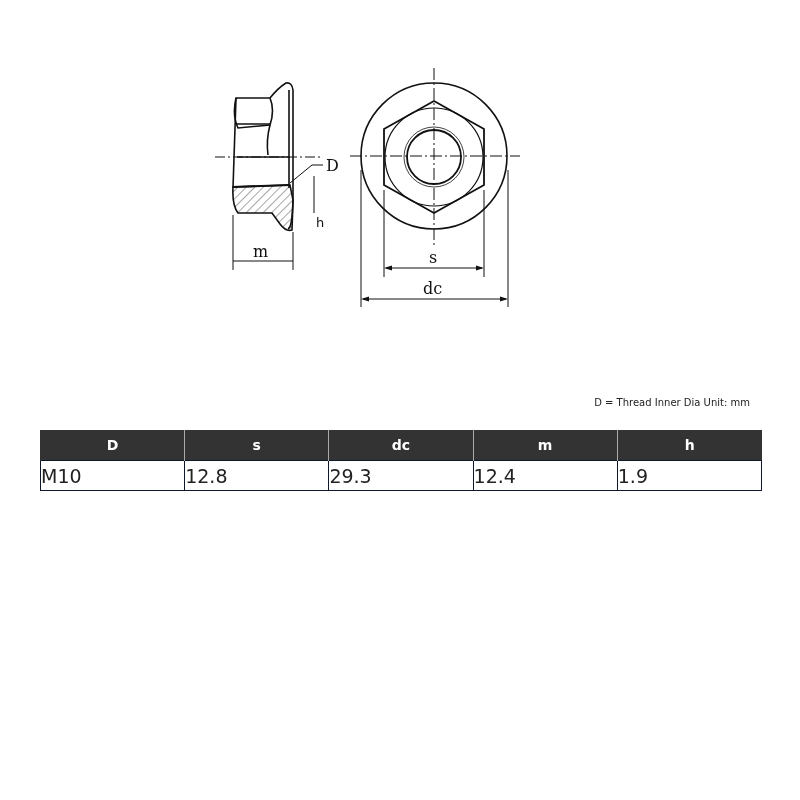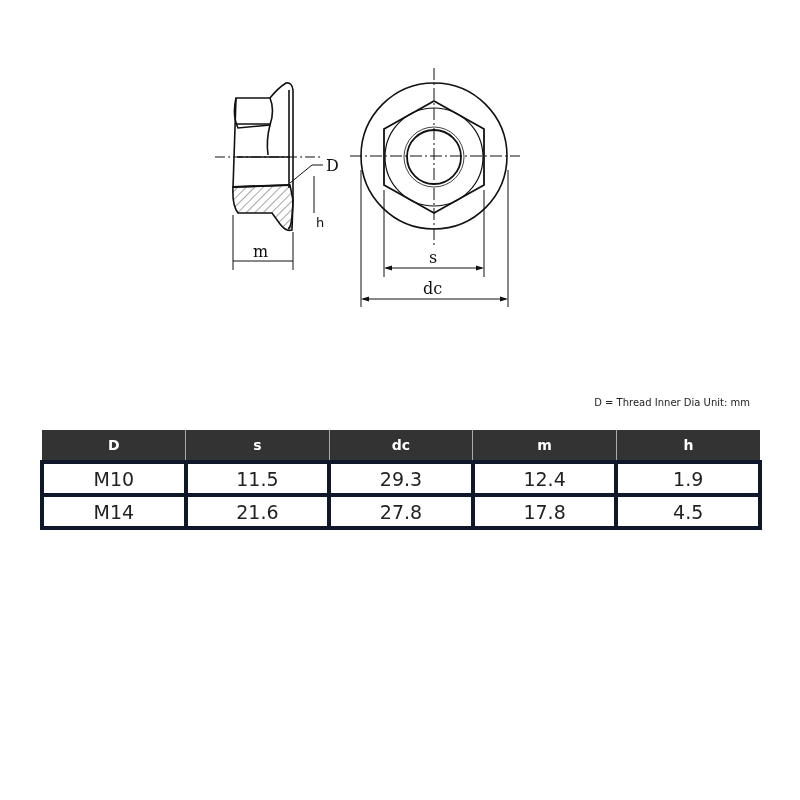--- a/index.html
+++ b/index.html
@@ -2,21 +2,21 @@
 <html><head>
 <meta charset="utf-8">
 <style>
   html, body { margin:0; padding:0; background:#ffffff; }
   body { width:800px; height:800px; position:relative; overflow:hidden; font-family:"DejaVu Sans", sans-serif; color:#222; }
   .drawing { position:absolute; left:0; top:0; width:800px; height:360px; }
   .note { position:absolute; left:480px; top:397px; width:270px; text-align:right; font-size:10px; color:#222; }
   table.spec { position:absolute; left:40px; top:430px; width:722px; border-collapse:collapse; table-layout:fixed; }
   table.spec th { background:#333333; color:#ffffff; font-weight:bold; font-size:14px; height:30px; text-align:center; border-left:1px solid #aaa; padding:0; }
   table.spec th:first-child { border-left:1px solid #333; }
-  table.spec td { height:29px; text-align:center; font-size:19px; border:4px solid #0f172a; padding:0; color:#222; }
+  table.spec td { height:29px; text-align:left; font-size:19px; border:1px solid #0f172a; padding:0; color:#222; }
 </style>
 </head>
 <body>
 
 <svg class="drawing" width="800" height="360" viewBox="0 0 800 360" xmlns="http://www.w3.org/2000/svg">
   <defs>
     <pattern id="hatch" patternUnits="userSpaceOnUse" width="6" height="6" patternTransform="rotate(45)">
       <line x1="0" y1="0" x2="0" y2="6" stroke="#222" stroke-width="0.8"></line>
     </pattern>
   </defs>
@@ -74,26 +74,19 @@
       <th>D</th>
       <th>s</th>
       <th>dc</th>
       <th>m</th>
       <th>h</th>
     </tr>
   </thead>
   <tbody>
     <tr>
         <td>M10</td>
-        <td>11.5</td>
+        <td>12.8</td>
         <td>29.3</td>
         <td>12.4</td>
         <td>1.9</td>
-      </tr>
-    <tr>
-        <td>M14</td>
-        <td>21.6</td>
-        <td>27.8</td>
-        <td>17.8</td>
-        <td>4.5</td>
       </tr>
   </tbody>
 </table>
 
 </body></html>

